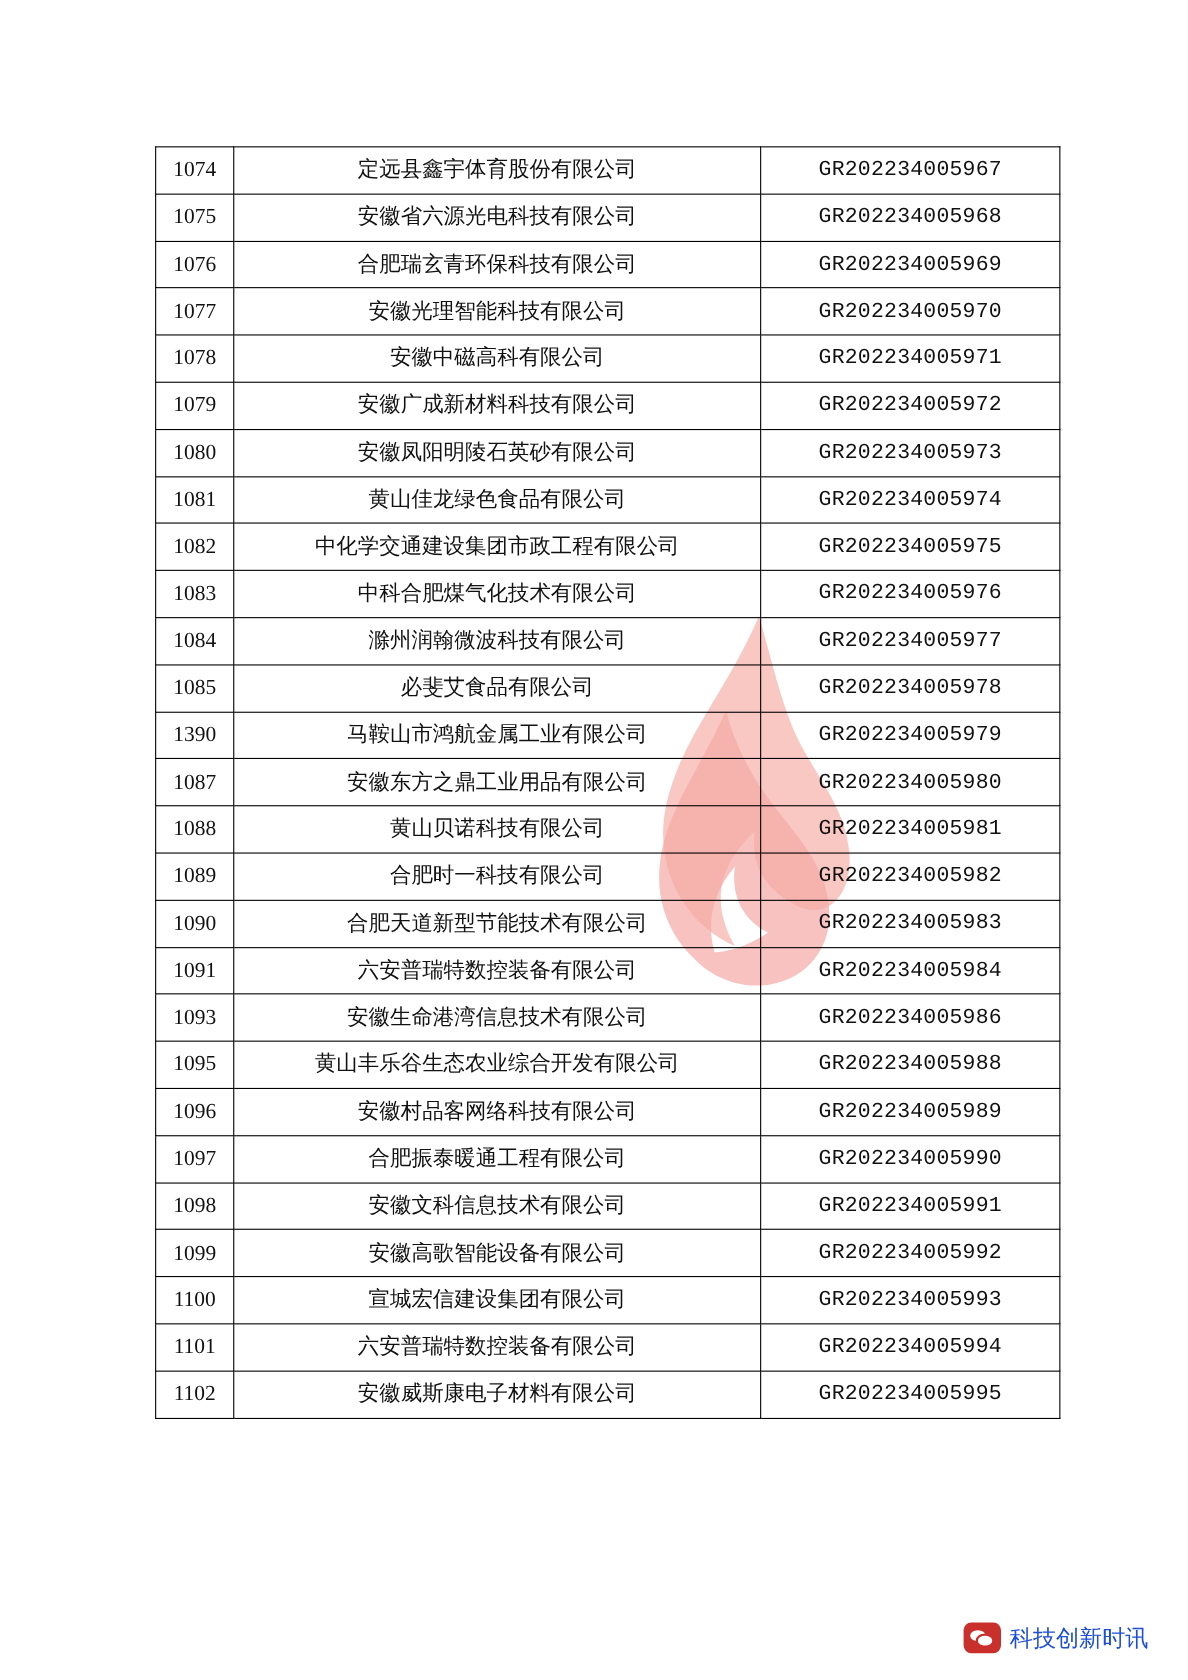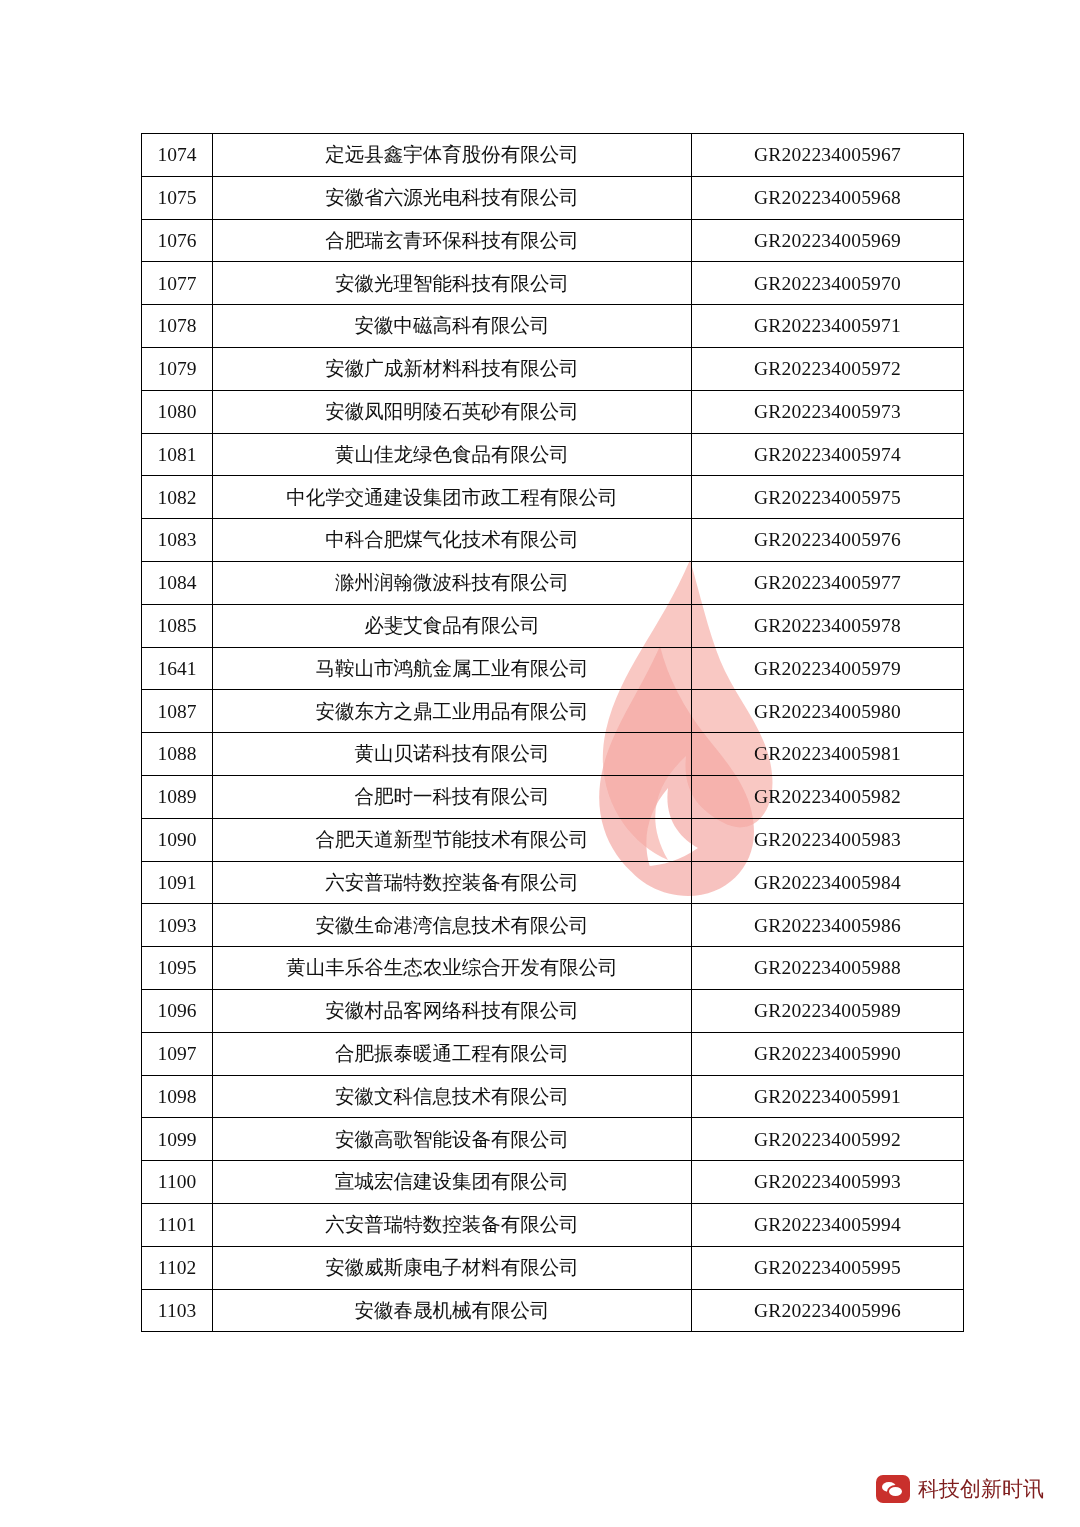--- a/index.html
+++ b/index.html
@@ -47,21 +47,21 @@
     padding: 0 4px;
     font-size: 19.5px;
     line-height: 1.2;
     color: #111111;
     text-align: center;
     vertical-align: middle;
     background: transparent;
   }
   td.col-idx { width: 62px; }
   td.col-name { width: 470px; }
-  td.col-code { width: 263px; font-family: Liberation Serif, serif; letter-spacing: 0.2px; }
+  td.col-code { width: 263px; font-family: Liberation Mono, monospace; letter-spacing: 0.2px; }
 
   
   td.tinted { color: #d8201e; }
 
   .footer {
     position: absolute;
     right: 36px;
     bottom: 24px;
     display: flex;
     align-items: center;
@@ -88,21 +88,21 @@
     content: "";
     position: absolute;
     left: 13px; top: 12px;
     width: 13px; height: 9px;
     border-radius: 50%;
     background: #ffffff;
     box-shadow: 0 0 0 2px #c9302c;
   }
   .footer-text {
     font-size: 21px;
-    color: #7f1d1d;
+    color: #1d4ed8;
     font-family: "Liberation Sans", sans-serif;
   }
 </style>
 </head>
 <body>
 
 <svg class="watermark" viewBox="0 0 260 360" xmlns="http://www.w3.org/2000/svg">
   <path d="M150 0 C 120 70, 80 110, 66 170 C 52 232, 86 282, 128 300 C 104 258, 116 224, 146 196 C 142 232, 160 250, 182 262 C 214 280, 236 250, 232 214 C 228 170, 196 140, 180 100 C 168 70, 160 34, 150 0 Z" fill="#f7b3ad" opacity="0.85"></path>
   <path d="M120 86 C 96 140, 66 176, 60 224 C 54 274, 82 314, 120 330 C 98 292, 104 256, 128 228 C 124 260, 140 278, 158 288 C 132 306, 104 310, 84 302 C 96 322, 122 336, 148 336 C 186 336, 214 308, 214 272 C 214 232, 188 204, 166 176 C 144 148, 128 118, 120 86 Z" fill="#f29a94" opacity="0.7"></path>
 </svg>
@@ -164,21 +164,21 @@
           <td class="col-idx">1084</td>
           <td class="col-name">滁州润翰微波科技有限公司</td>
           <td class="col-code">GR202234005977</td>
         </tr>
         <tr>
           <td class="col-idx">1085</td>
           <td class="col-name">必斐艾食品有限公司</td>
           <td class="col-code">GR202234005978</td>
         </tr>
         <tr>
-          <td class="col-idx">1641</td>
+          <td class="col-idx">1390</td>
           <td class="col-name">马鞍山市鸿航金属工业有限公司</td>
           <td class="col-code">GR202234005979</td>
         </tr>
         <tr>
           <td class="col-idx">1087</td>
           <td class="col-name">安徽东方之鼎工业用品有限公司</td>
           <td class="col-code">GR202234005980</td>
         </tr>
         <tr>
           <td class="col-idx">1088</td>
@@ -237,25 +237,20 @@
         </tr>
         <tr>
           <td class="col-idx">1101</td>
           <td class="col-name">六安普瑞特数控装备有限公司</td>
           <td class="col-code">GR202234005994</td>
         </tr>
         <tr>
           <td class="col-idx">1102</td>
           <td class="col-name">安徽威斯康电子材料有限公司</td>
           <td class="col-code">GR202234005995</td>
-        </tr>
-        <tr>
-          <td class="col-idx">1103</td>
-          <td class="col-name">安徽春晟机械有限公司</td>
-          <td class="col-code">GR202234005996</td>
         </tr>
       </tbody>
   </table>
 </div>
 
 <div class="footer">
   <span class="wechat-badge"></span>
   <span class="footer-text">科技创新时讯</span>
 </div>
 

